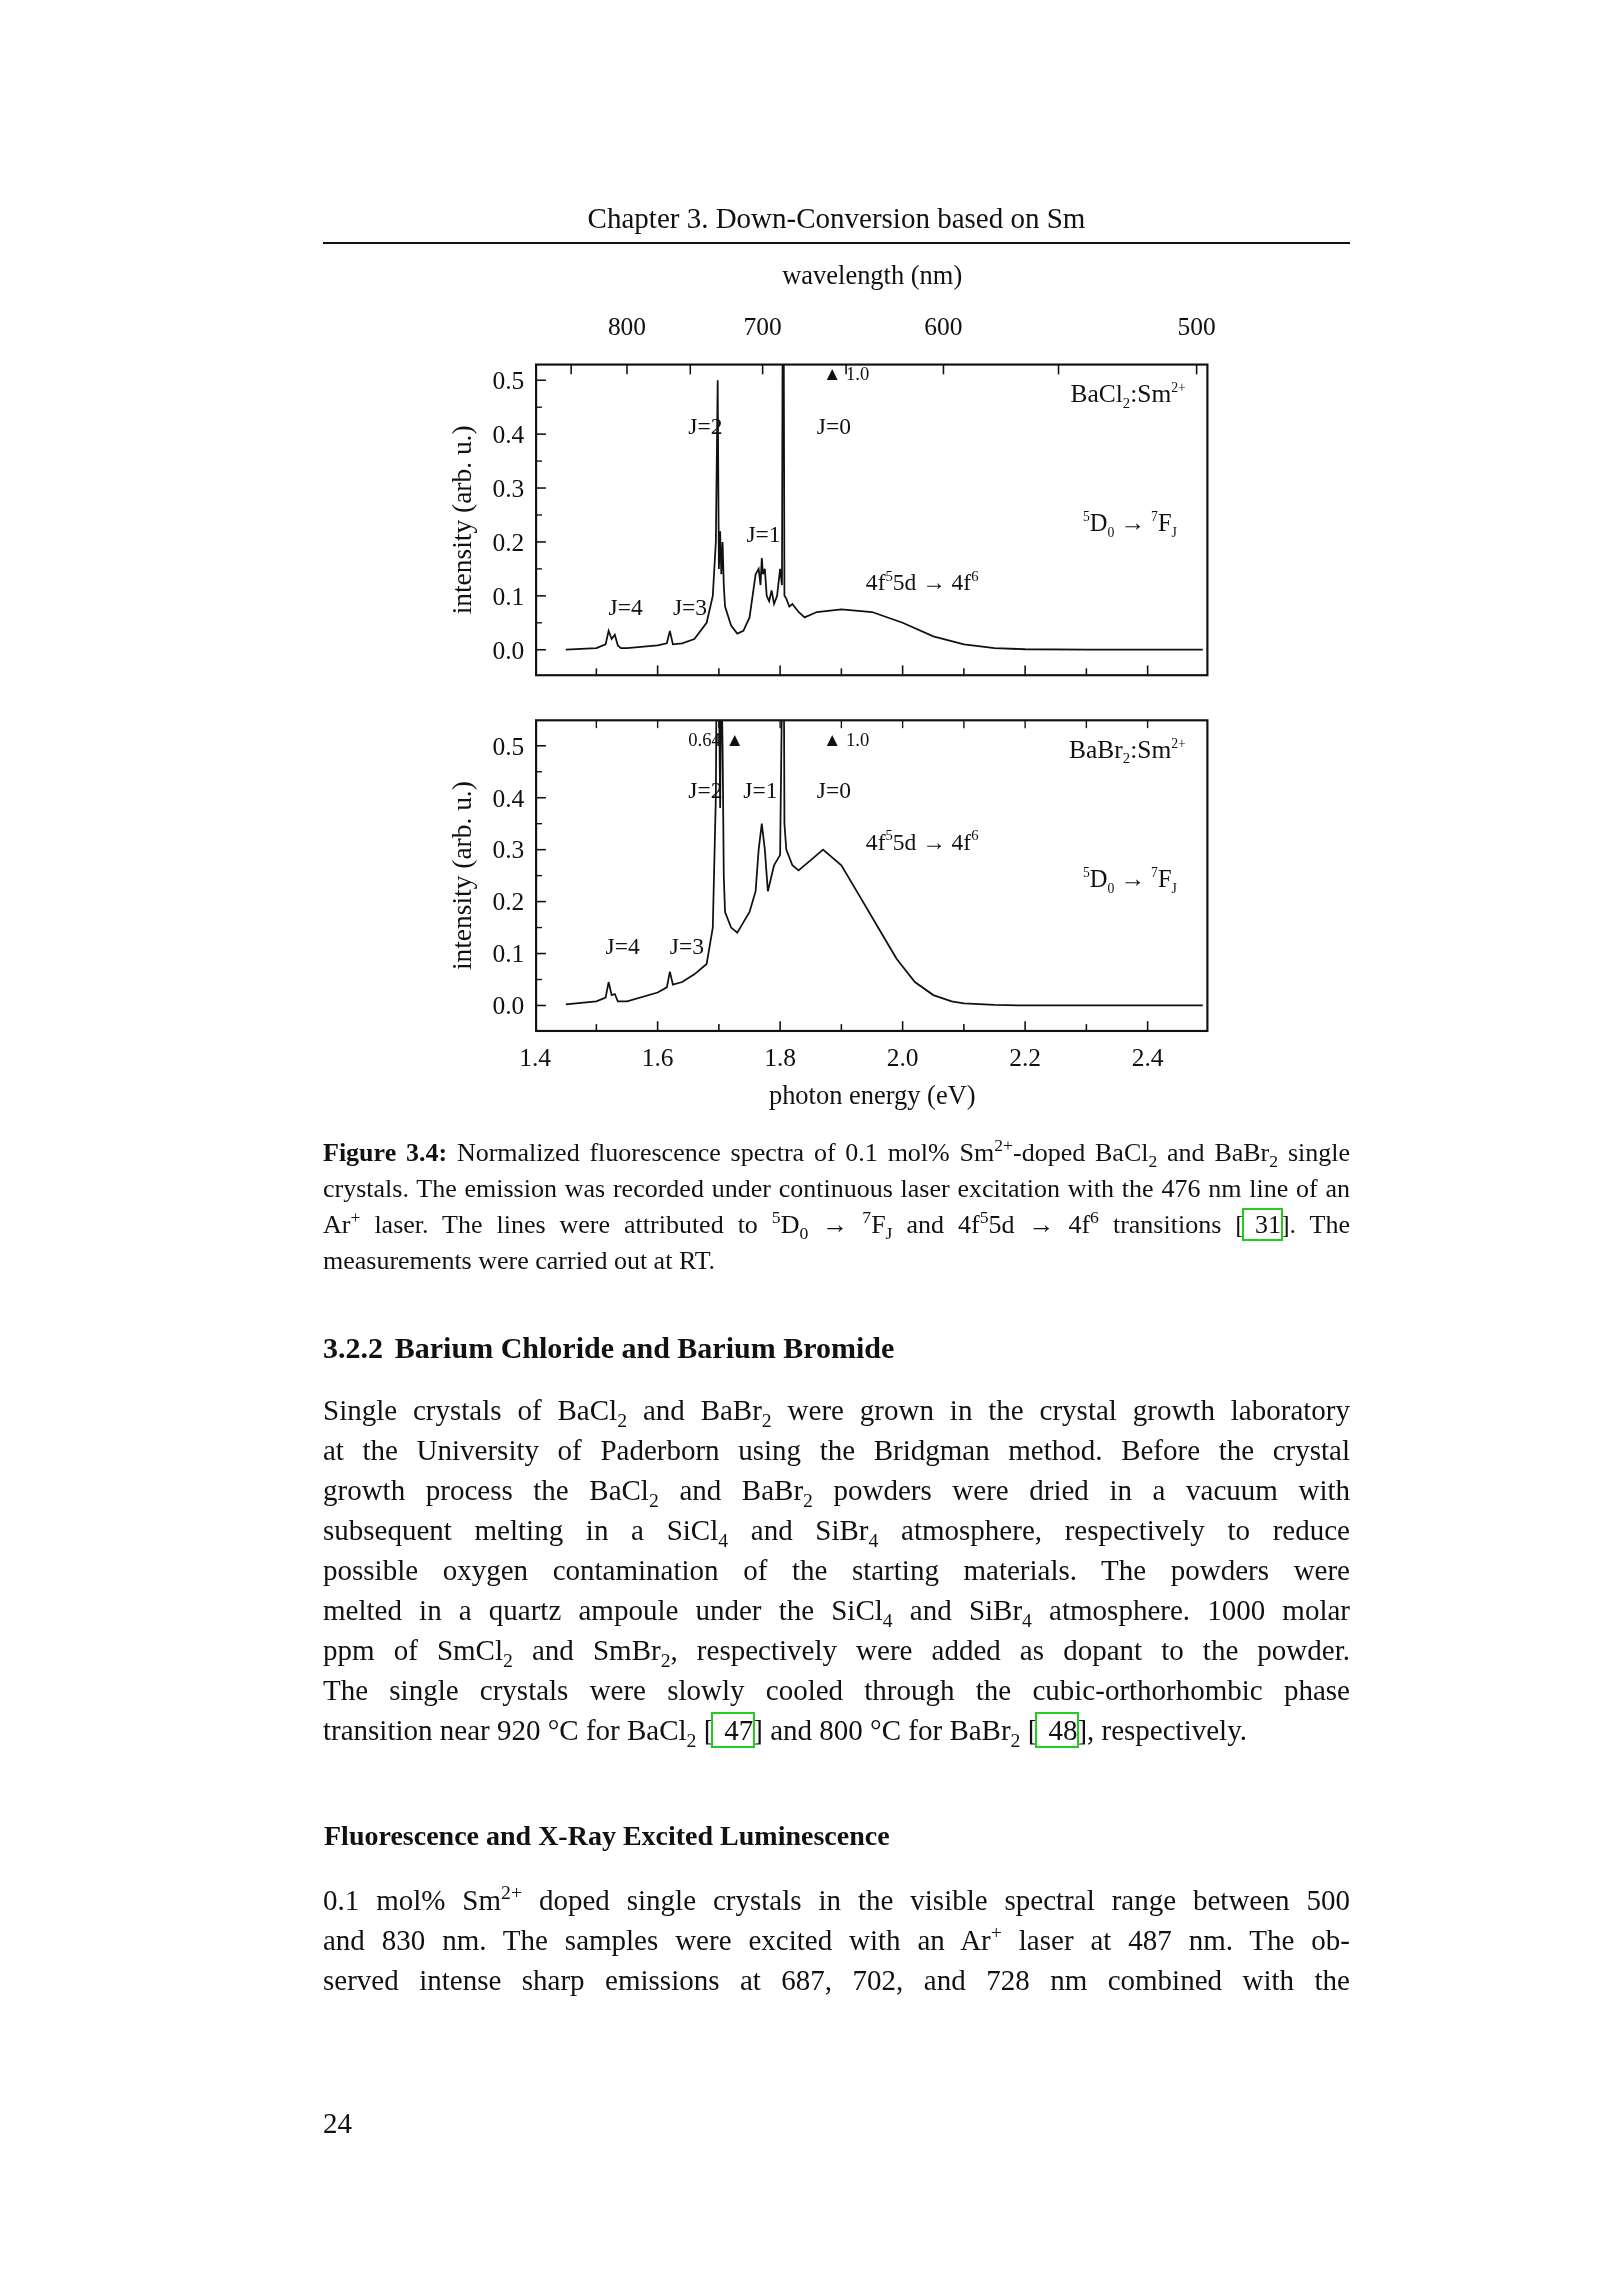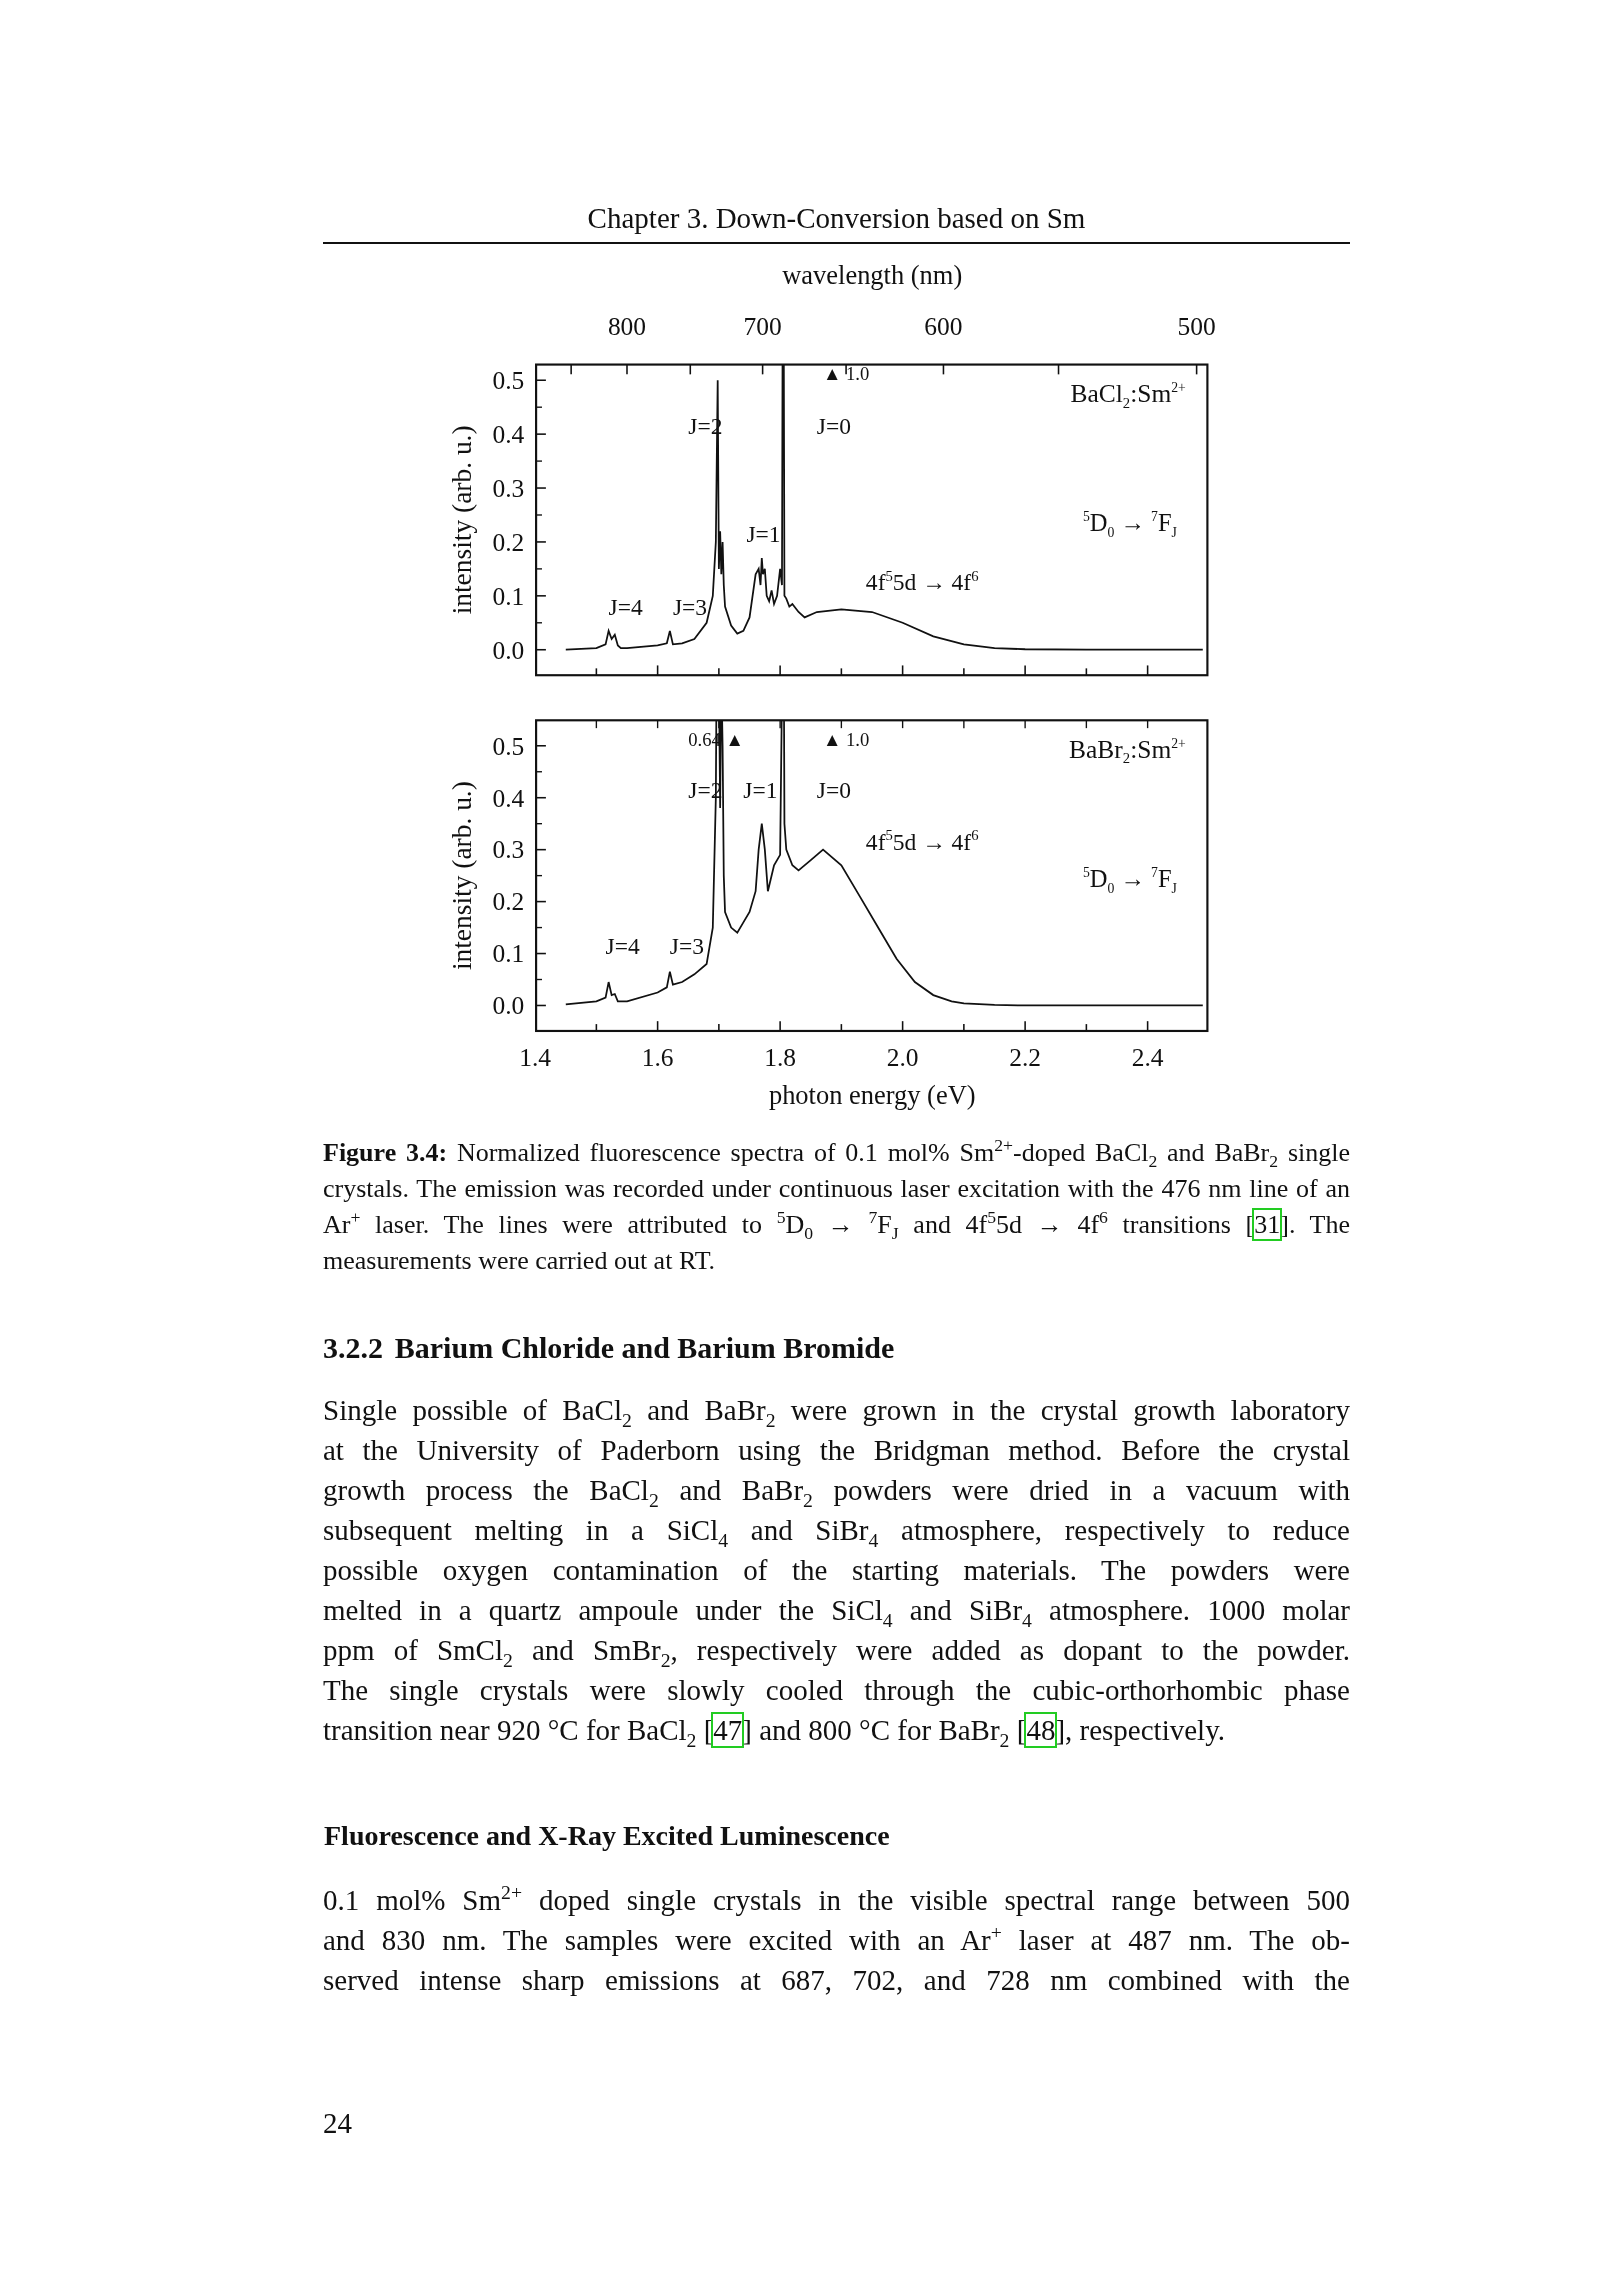--- a/index.html
+++ b/index.html
@@ -12,21 +12,21 @@
              line-height: 36px; text-align: justify; }
   .caption b { font-weight: bold; }
   .section-heading { position: absolute; left: 323px; top: 1331px; font-size: 30px; font-weight: bold; }
   .section-heading .num { margin-right: 11.8px; }
   .para { position: absolute; left: 323px; width: 1027px; font-size: 29px; line-height: 40px;
           text-align: justify; }
   .para .line { display: block; text-align: justify; text-align-last: justify; white-space: nowrap; }
   .para .line.last { text-align-last: left; }
   .subsection-heading { position: absolute; left: 324px; top: 1820px; font-size: 28px; font-weight: bold; }
   .page-number { position: absolute; left: 323px; top: 2107px; font-size: 29px; }
-  .cite-green { outline: 2px solid #22cc22; outline-offset: 0; }
+  .cite-green { outline: 2px solid #22cc22; outline-offset: 0; padding-left: 11px; }
   .cite-red { outline: 2px solid #dd2222; outline-offset: 0; }
   sub, sup { font-size: 68%; line-height: 0; }
   .chart-text { font-family: "Liberation Serif", "DejaVu Serif", serif; fill: #111; }
 </style>
 </head>
 <body>
 
 <div class="page-header">
   <span>Chapter 3.  Down-Conversion based on Sm</span>
 </div>
@@ -159,21 +159,21 @@
 
 <div class="caption">
   <b>Figure 3.4:</b><span> Normalized fluorescence spectra of 0.1 mol% Sm</span><sup>2+</sup><span>-doped BaCl</span><sub>2</sub><span> and BaBr</span><sub>2</sub><span> single crystals. The emission was recorded under continuous laser excitation with the 476 nm line of an Ar</span><sup>+</sup><span> laser. The lines were attributed to </span><sup>5</sup><span>D</span><sub>0</sub><span> → </span><sup>7</sup><span>F</span><sub>J</sub><span> and 4f</span><sup>5</sup><span>5d → 4f</span><sup>6</sup><span> transitions [</span><span class="cite-green">31</span><span>]. The measurements were carried out at RT.</span>
 </div>
 
 <div class="section-heading">
   <span class="num">3.2.2</span><span>Barium Chloride and Barium Bromide</span>
 </div>
 
 <div class="para" style="top:1390px;">
-  <span class="line"><span>Single possible of BaCl</span><sub>2</sub><span> and BaBr</span><sub>2</sub><span> were grown in the crystal growth laboratory</span></span>
+  <span class="line"><span>Single crystals of BaCl</span><sub>2</sub><span> and BaBr</span><sub>2</sub><span> were grown in the crystal growth laboratory</span></span>
   <span class="line">at the University of Paderborn using the Bridgman method. Before the crystal</span>
   <span class="line"><span>growth process the BaCl</span><sub>2</sub><span> and BaBr</span><sub>2</sub><span> powders were dried in a vacuum with</span></span>
   <span class="line"><span>subsequent melting in a SiCl</span><sub>4</sub><span> and SiBr</span><sub>4</sub><span> atmosphere, respectively to reduce</span></span>
   <span class="line">possible oxygen contamination of the starting materials.  The powders were</span>
   <span class="line"><span>melted in a quartz ampoule under the SiCl</span><sub>4</sub><span> and SiBr</span><sub>4</sub><span> atmosphere. 1000 molar</span></span>
   <span class="line"><span>ppm of SmCl</span><sub>2</sub><span> and SmBr</span><sub>2</sub><span>, respectively were added as dopant to the powder.</span></span>
   <span class="line">The single crystals were slowly cooled through the cubic-orthorhombic phase</span>
   <span class="line last"><span>transition near 920 °C for BaCl</span><sub>2</sub><span> [</span><span class="cite-green">47</span><span>] and 800 °C for BaBr</span><sub>2</sub><span> [</span><span class="cite-green">48</span><span>], respectively.</span></span>
 </div>
 

